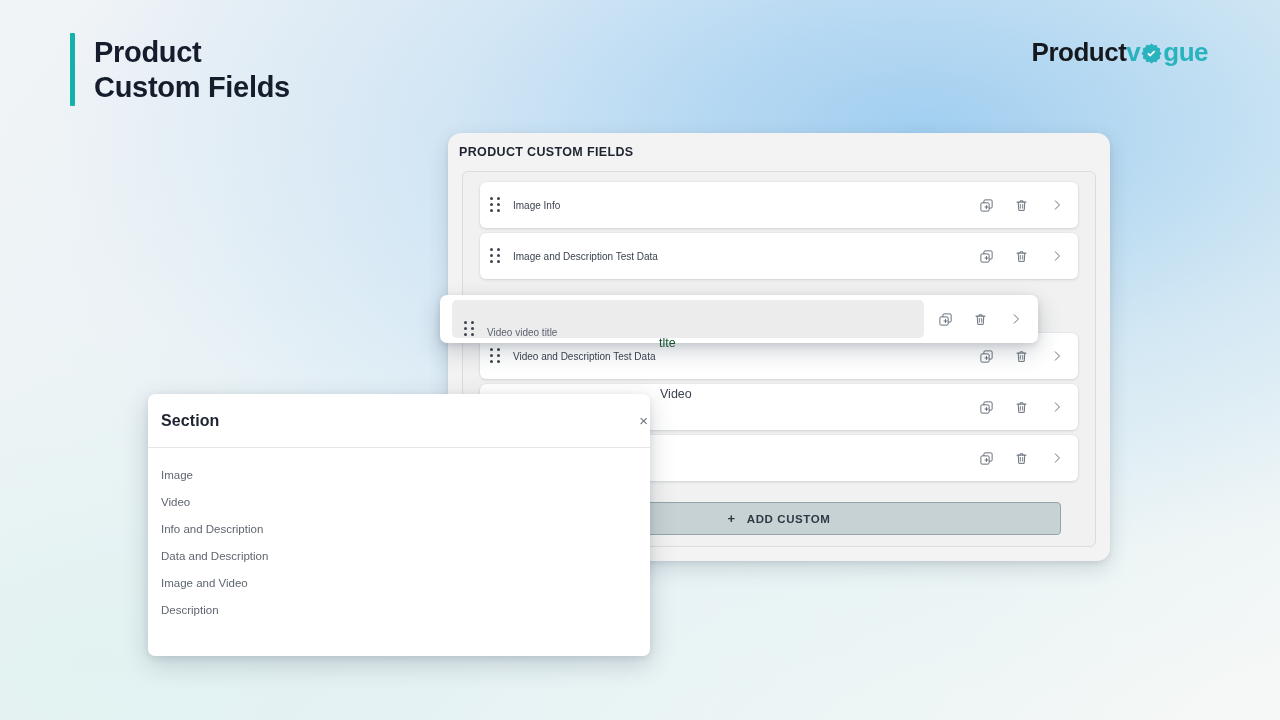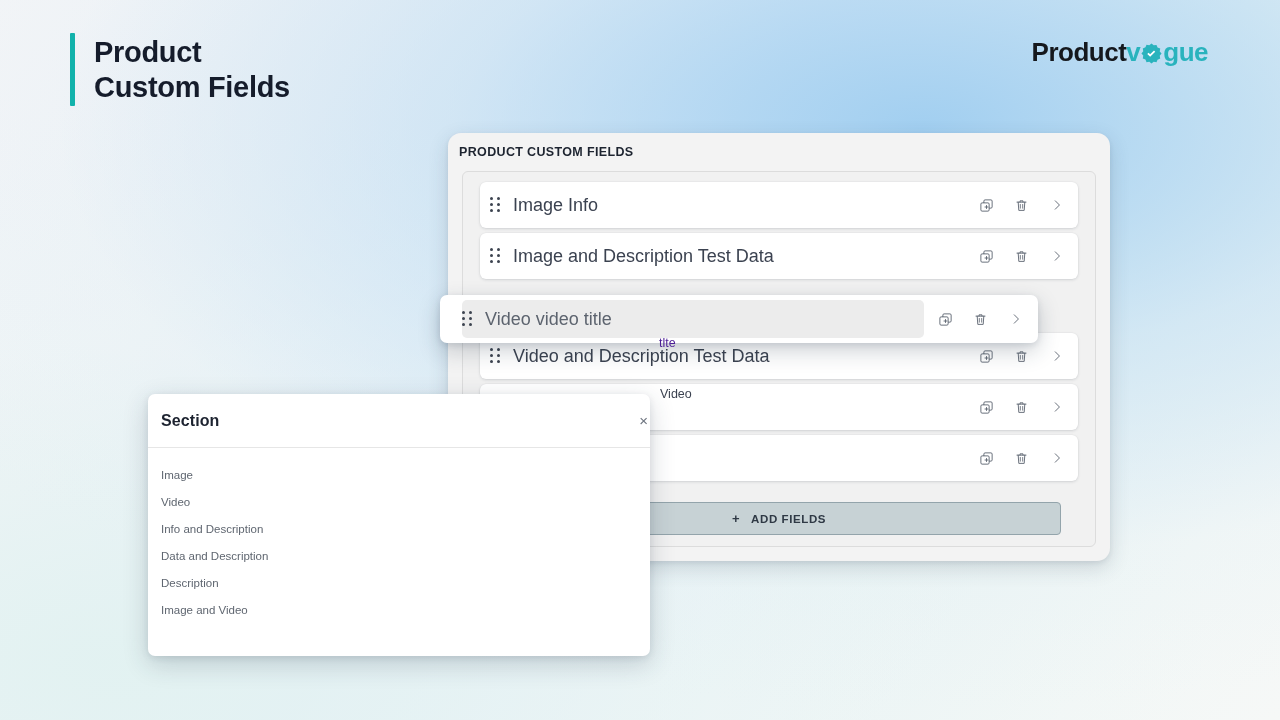--- a/index.html
+++ b/index.html
@@ -127,21 +127,21 @@
     cursor: grab;
   }
   .drag-handle i {
     display: block;
     width: 3.2px;
     height: 3.2px;
     border-radius: 50%;
     background: #3d4450;
   }
   .row-label {
-    font-size: 18px;
+    font-size: 10px;
     color: #3b4250;
     flex: 1;
     white-space: nowrap;
     overflow: hidden;
   }
   .row-actions {
     display: flex;
     align-items: center;
     gap: 18px;
     flex: none;
@@ -169,24 +169,25 @@
     border-radius: 7px;
     box-shadow: 0 8px 22px rgba(30,50,70,0.22), 0 2px 6px rgba(30,50,70,0.12);
     z-index: 30;
     display: flex;
     align-items: center;
   }
   .dragging .drag-inner {
     background: #ececec;
     border-radius: 5px;
     height: 38px;
-    margin: 0 0 0 22px;
+    margin: 0 0 0 12px;
     flex: 1;
     display: flex;
-    align-items: center;
+    align-items: flex-end;
+    padding-left: 12px;
   }
   .dragging .row-actions {
     padding: 0 14px 0 13px;
   }
   .dragging .row-label { color: #5c636e; }
 
   
   .add-section {
     position: absolute;
     left: 17px;
@@ -395,21 +396,21 @@
                 <path d="M8.4 8.6v5M11.6 8.6v5" stroke="currentColor" stroke-width="1.1" stroke-linecap="round"></path>
               </svg>
             </span>
           <span class="icon-btn">
               <svg viewBox="0 0 20 20" width="14" height="14">
                 <path d="M7.5 4l6 6-6 6" fill="none" stroke="currentColor" stroke-width="1.3" stroke-linecap="round" stroke-linejoin="round"></path>
               </svg>
             </span>
         </span>
       </div>
-      <div style="position:absolute;left:179px;top:154px;font-size:12.5px;color:#4c1d95;z-index:70">tlte</div>
+      <div style="position:absolute;left:179px;top:154px;font-size:12.5px;color:#14532d;z-index:70">tlte</div>
 
       <div class="field-row">
         <span class="drag-handle">
             <i></i>
             <i></i>
             <i></i>
             <i></i>
             <i></i>
             <i></i>
           </span>
@@ -432,21 +433,21 @@
               <svg viewBox="0 0 20 20" width="14" height="14">
                 <path d="M7.5 4l6 6-6 6" fill="none" stroke="currentColor" stroke-width="1.3" stroke-linecap="round" stroke-linejoin="round"></path>
               </svg>
             </span>
         </span>
       </div>
       <div style="position:absolute;left:180px;top:205px;font-size:12.5px;color:#3b4250;z-index:70">Video</div>
 
       <div class="add-section">
         <span class="add-plus">+</span>
-        <span>ADD FIELDS</span>
+        <span>ADD CUSTOM</span>
       </div>
 
       <div class="field-row dragging">
         <span class="drag-inner">
           <span class="drag-handle">
               <i></i>
               <i></i>
               <i></i>
               <i></i>
               <i></i>
@@ -483,16 +484,16 @@
 <div class="modal">
   <div class="modal-header">
     <span class="modal-title">Section</span>
     <span class="modal-close">×</span>
   </div>
   <div class="modal-body">
     <div class="modal-item">Image</div>
     <div class="modal-item">Video</div>
     <div class="modal-item">Info and Description</div>
     <div class="modal-item">Data and Description</div>
+    <div class="modal-item">Image and Video</div>
     <div class="modal-item">Description</div>
-    <div class="modal-item">Image and Video</div>
   </div>
 </div>
 
 </body></html>

